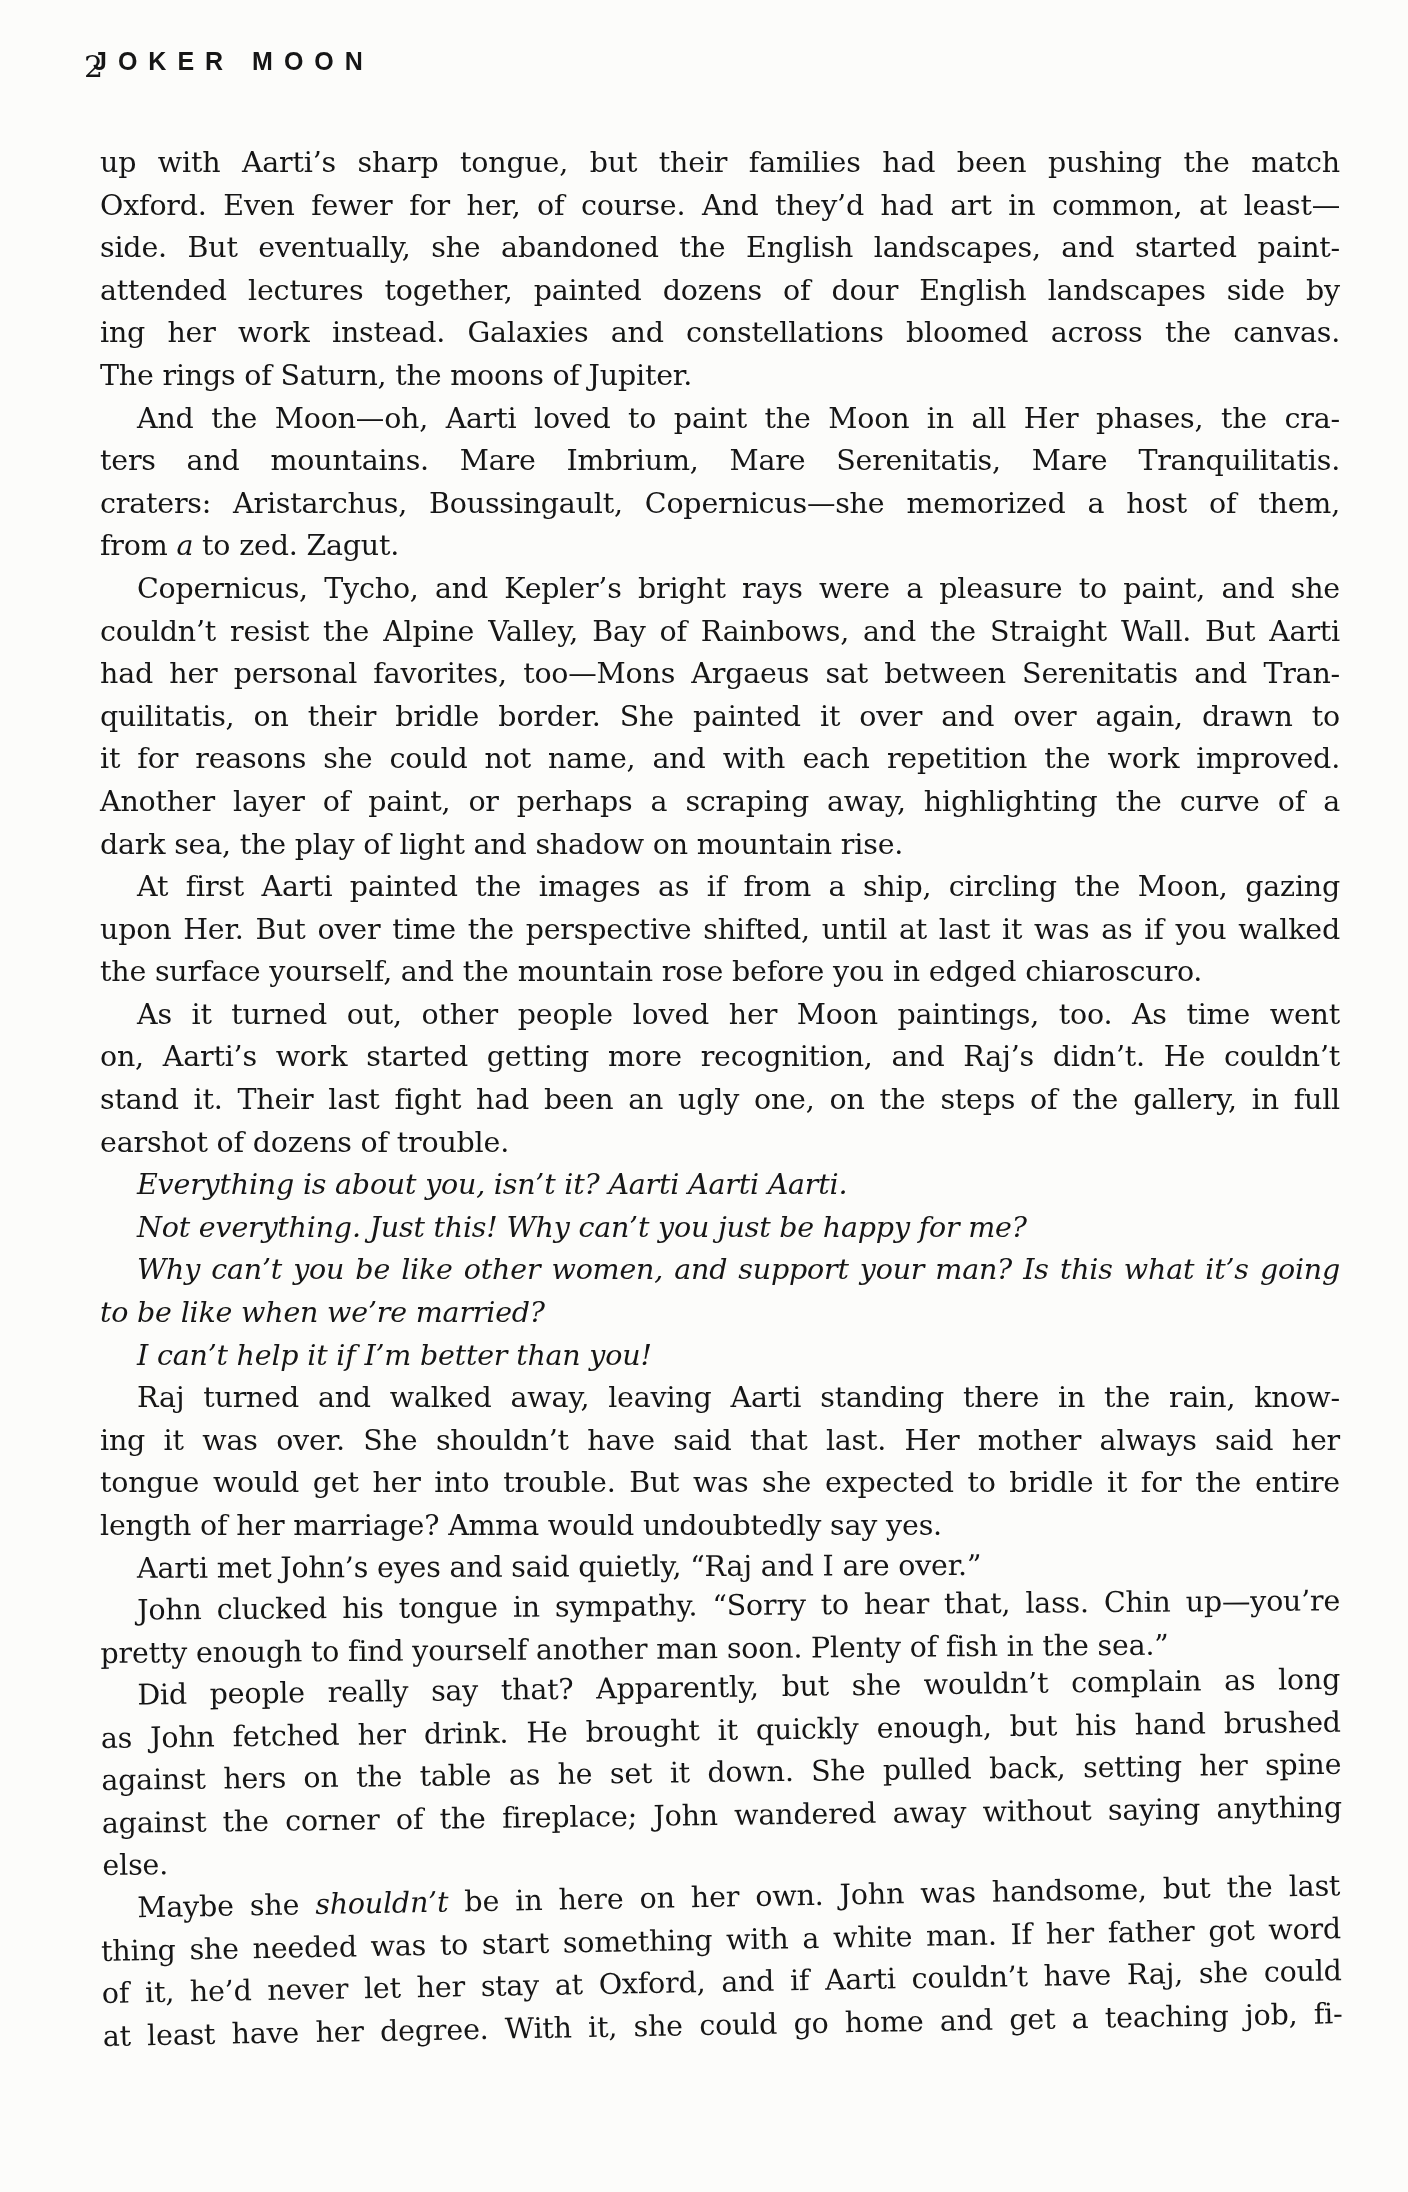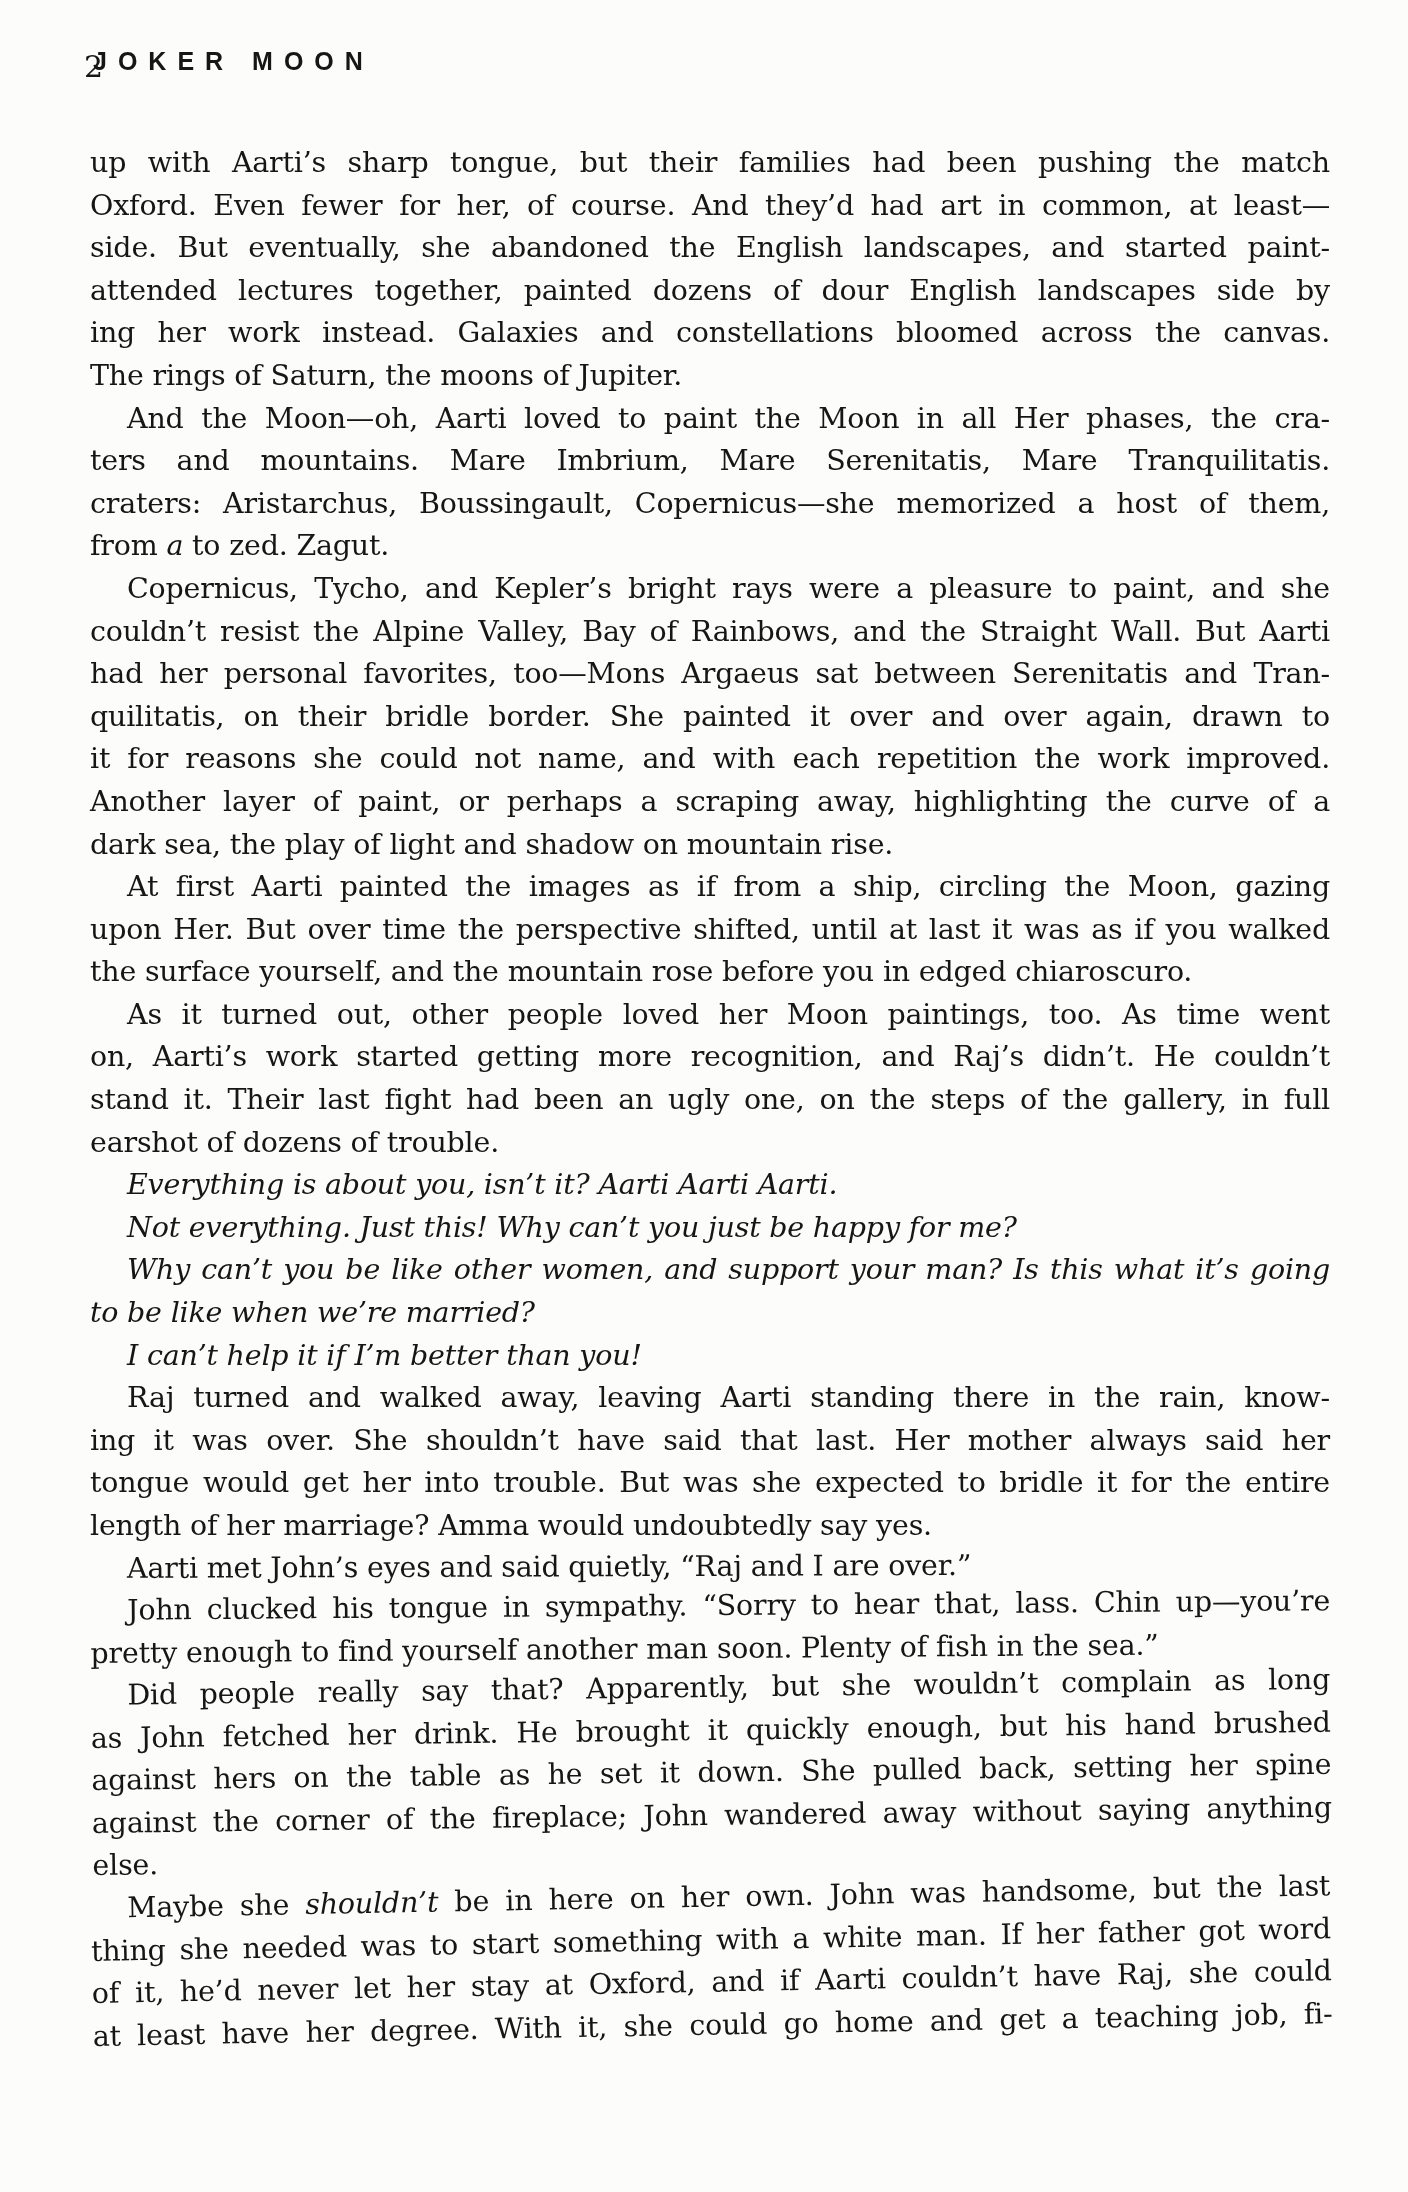--- a/index.html
+++ b/index.html
@@ -18,21 +18,21 @@
     position: absolute; left: 2px; top: 6px;
     font-size: 30px; line-height: 1;
   }
   .title {
     display: block; text-align: left;
     font-family: "Liberation Sans", sans-serif;
     font-weight: 700; font-size: 25px;
     letter-spacing: 11px; line-height: 1.2;
     padding-left: 11px; 
   }
-  .body { position: absolute; top: 142px; left: 90px; width: 1240px; }
+  .body { position: absolute; top: 142px; left: 100px; width: 1240px; }
   .para { margin: 0; }
   .line {
     font-size: 28.5px;
     line-height: 42.6px;
     letter-spacing: -0.2px;
     text-align: justify;
     text-align-last: justify;
     white-space: normal;
   }
   .line.last { text-align-last: left; }

